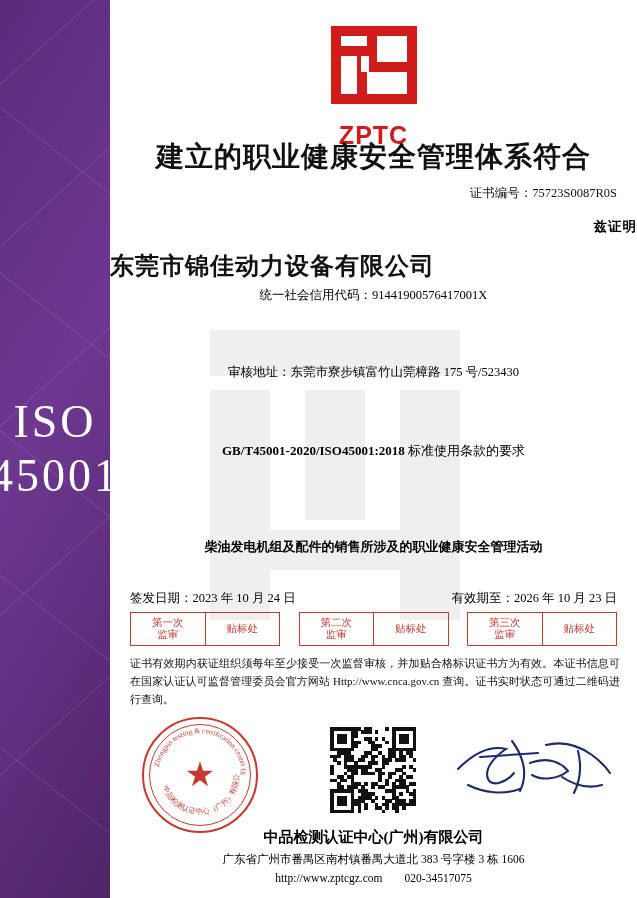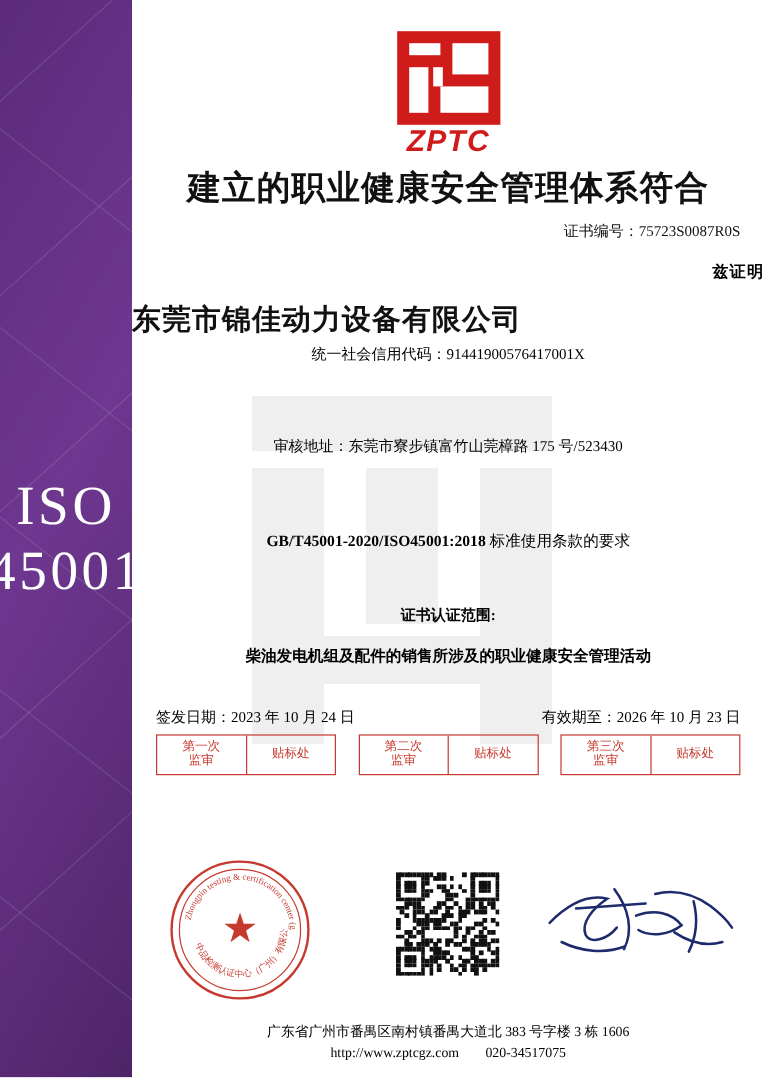--- a/index.html
+++ b/index.html
@@ -90,27 +90,26 @@
     height: 78px;
     margin: 0 auto;
     background: #d01b1b;
   }
   .logo-mark i {
     position: absolute;
     background: #ffffff;
     font-style: normal;
   }
   .logo-text {
-    margin-top: 0;
+    margin-top: 17px;
     color: #d01b1b;
     font-family: "Liberation Sans", sans-serif;
     font-weight: bold;
     font-size: 25px;
     letter-spacing: 1px;
-    font-style: italic;
   }
   
   .title {
     position: absolute;
     top: 138px;
     left: 0;
     width: 527px;
     text-align: center;
     font-size: 28px;
     font-weight: bold;
@@ -398,21 +397,20 @@
     <div class="hereby">兹证明</div>
     <div class="company">东莞市锦佳动力设备有限公司</div>
     <div class="credit">统一社会信用代码：91441900576417001X</div>
 
     <div class="addr2">审核地址：东莞市寮步镇富竹山莞樟路 175 号/523430</div>
 
     <div class="standard">
       <b>GB/T45001-2020/ISO45001:2018</b><span> 标准使用条款的要求</span>
     </div>
 
-    <div class="scope-label">证书认证范围:</div>
     <div class="scope-text">柴油发电机组及配件的销售所涉及的职业健康安全管理活动</div>
 
     <div class="dates">
       <div>签发日期：2023 年 10 月 24 日</div>
       <div>有效期至：2026 年 10 月 23 日</div>
     </div>
 
     <div class="boxes">
       <div class="box">
         <div class="cellL" style="white-space:pre-line;">第一次
@@ -424,20 +422,21 @@
 监审</div>
         <div class="cellR">贴标处</div>
       </div>
       <div class="box">
         <div class="cellL" style="white-space:pre-line;">第三次
 监审</div>
         <div class="cellR">贴标处</div>
       </div>
     </div>
 
+    <div class="note">证书有效期内获证组织须每年至少接受一次监督审核，并加贴合格标识证书方为有效。本证书信息可在国家认证认可监督管理委员会官方网站 Http://www.cnca.gov.cn 查询。证书实时状态可通过二维码进行查询。</div>
 
     <div class="graphics">
 
       <div class="seal">
         <div class="star">★</div>
         <svg class="arc" viewBox="0 0 112 112">
           <defs>
             <path id="arcTop" d="M 14,56 A 42,42 0 0 1 98,56"></path>
             <path id="arcBottom" d="M 17,56 A 39,39 0 0 0 95,56"></path>
           </defs>
@@ -776,18 +775,19 @@
             <path d="M80,40 C96,34 110,38 118,48 C108,56 92,58 82,52"></path>
             <path d="M96,22 C112,18 128,22 142,32 C150,38 156,44 160,50"></path>
             <path d="M112,54 C124,62 138,66 152,62"></path>
             <path d="M128,28 C132,44 130,58 124,70"></path>
             <path d="M18,62 C34,70 54,72 70,66"></path>
           </g>
         </svg>
       </div>
     </div>
 
+    <div class="footer-name">中品检测认证中心(广州)有限公司</div>
     <div class="footer-addr">广东省广州市番禺区南村镇番禺大道北 383 号字楼 3 栋 1606</div>
     <div class="footer-web">
       <span>http://www.zptcgz.com</span><span class="sep"></span><span>020-34517075</span>
     </div>
   </div>
 </div>
 
 </body></html>

